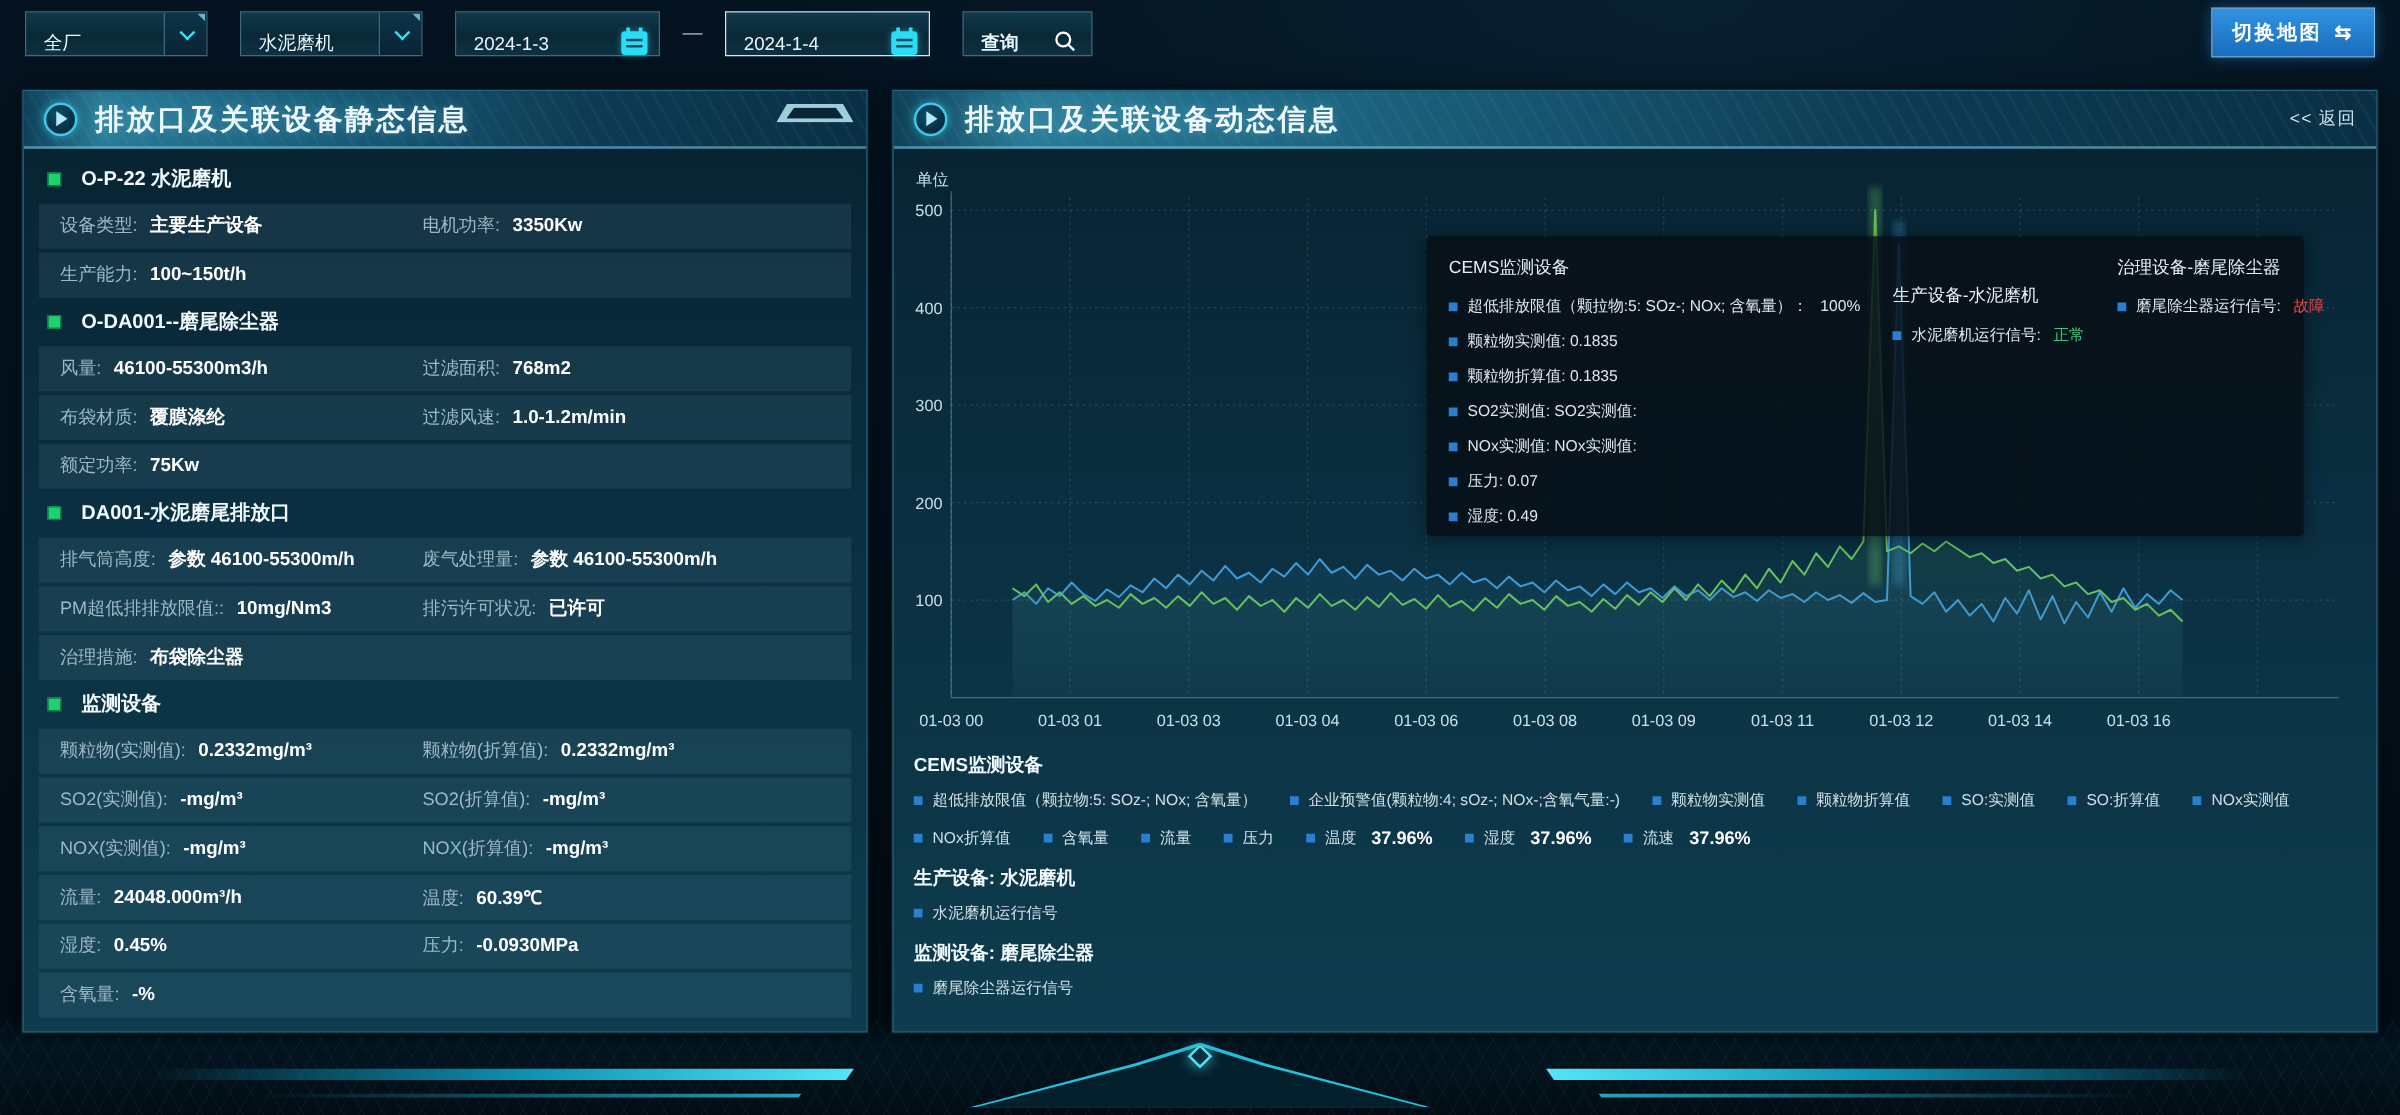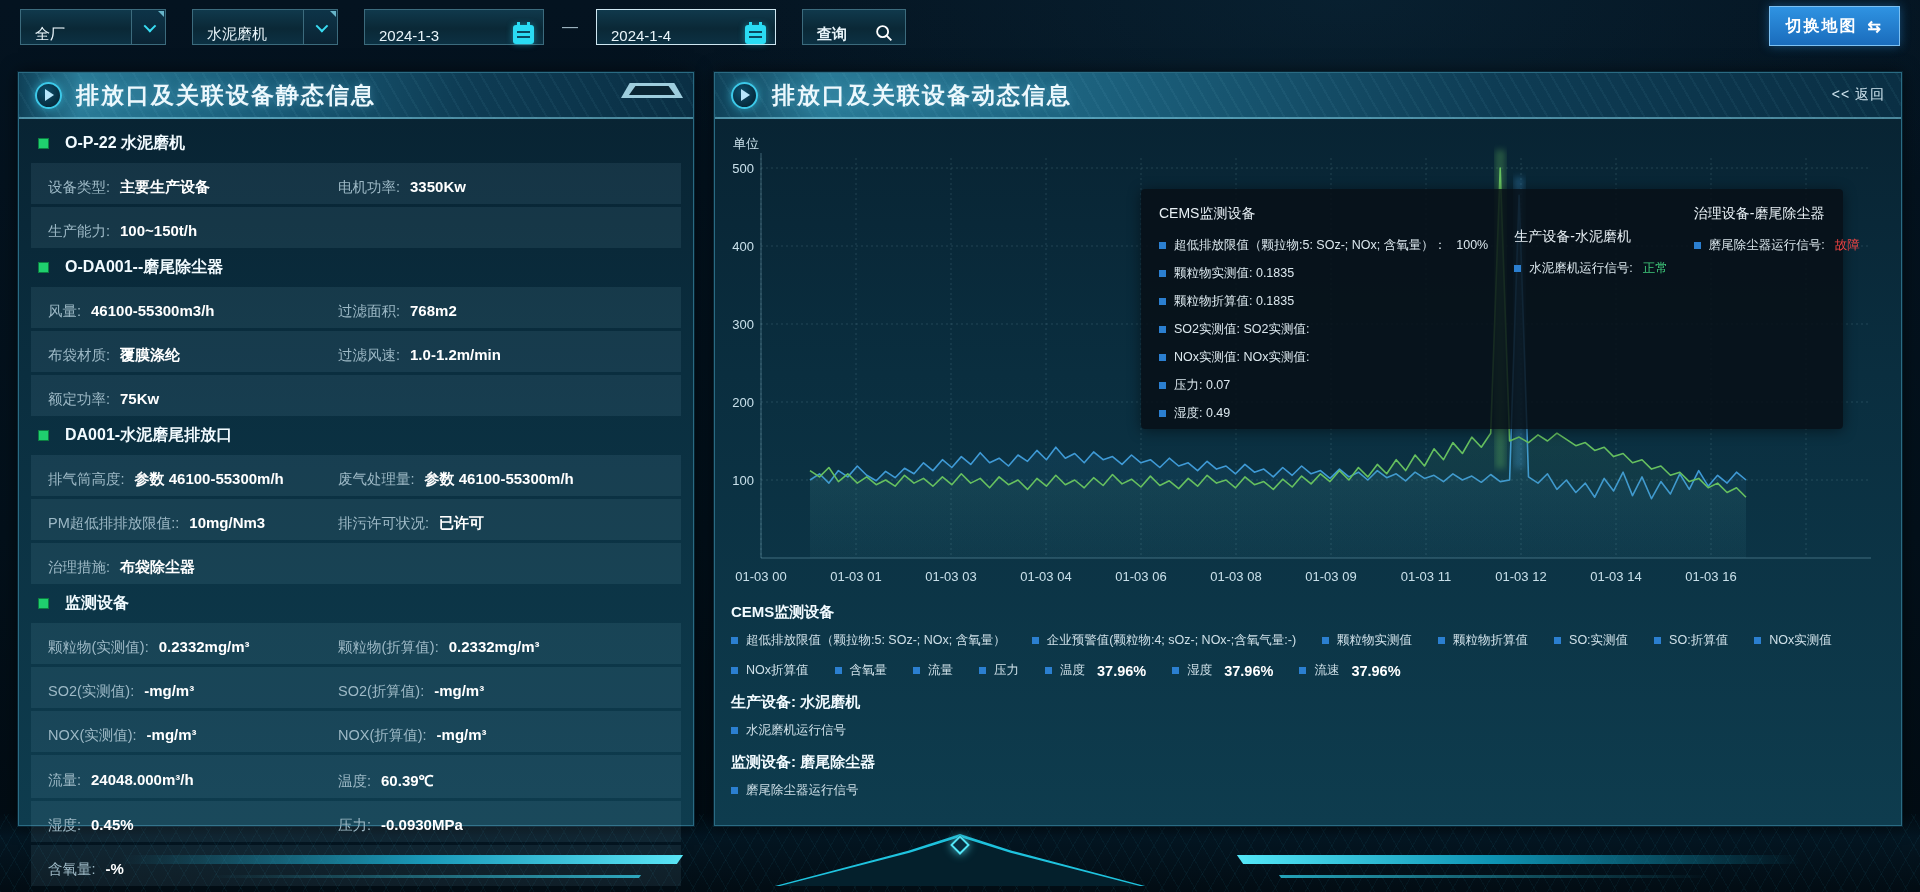--- a/index.html
+++ b/index.html
@@ -20,21 +20,21 @@
     background:linear-gradient(180deg,#10394c 0%,#0a2836 55%,#0c3143 100%);
     border:1px solid #3c6b7d; position:relative; margin-right:26px;
   }
   .ctl .val { padding:0 14px; font-size:15px; color:#e9f5fa; min-width:110px; }
   .sel-arrow-box {
     width:34px; height:34px; border-left:1px solid #3c6b7d; display:flex; align-items:center; justify-content:center;
     background:linear-gradient(180deg,#0d3448,#0a2434); position:relative;
   }
   .chev { width:9px; height:9px; border-right:2px solid #39dcf2; border-bottom:2px solid #39dcf2; transform:rotate(45deg) translateY(-2px); }
   .corner { position:absolute; top:1px; right:1px; width:0; height:0; border-top:6px solid #7fd6ea; border-left:6px solid transparent; opacity:.8; }
-  .datebox { width:180px; justify-content:space-between; }
+  .datebox { width:164px; justify-content:space-between; }
   .datebox.active { border-color:#cfe7f1; }
   .cal {
     width:21px; height:19px; margin-right:9px; background:#2adcf4; border-radius:3px; position:relative; flex:none;
     box-shadow:0 0 6px rgba(42,220,244,.5);
   }
   .cal::before { content:''; position:absolute; left:4px; right:4px; top:6px; height:2px; background:#0a4a60; box-shadow:0 5px 0 #0a4a60; }
   .cal::after  { content:''; position:absolute; top:-3px; left:4px; width:3px; height:4px; background:#2adcf4; box-shadow:10px 0 0 #2adcf4; }
   .dash { color:#9fb6c2; margin:0 4px 0 -8px; font-size:16px; margin-right:18px; }
   .querybtn { width:104px; justify-content:space-between; cursor:pointer;gap:12px; }
   .querybtn .val { min-width:0; font-weight:bold; }
@@ -75,21 +75,21 @@
   .tab-decor::after { content:''; position:absolute; inset:3px 8px; background:#0a2533; clip-path:polygon(14% 0,86% 0,100% 100%,0 100%); }
 
   
   .static-list { padding:8px 12px 0 12px; }
   .band { margin-bottom:3px; }
   .section-band { height:33px; display:flex; align-items:center; padding-left:7px; }
   .sq-green { width:11px; height:11px; flex:none; background:#1fd06e; border:1px solid #0c7d42; margin-right:16px; }
   .section-title { font-size:16px; font-weight:bold; color:#f2fbff; }
   .row-band {
     min-height:36px; display:grid; grid-template-columns:290px 1fr; align-items:center;
-    padding:15px 8px 7px 17px; background:rgba(150,210,228,.09);
+    padding:5px 8px 7px 17px; background:rgba(150,210,228,.09);
   }
   .cell { display:flex; align-items:baseline; }
   .lbl { font-size:14.5px; color:#9db9c6; margin-right:10px; white-space:nowrap; }
   .val2 { font-size:15px; font-weight:bold; color:#ffffff; white-space:nowrap; }
 
   
   .chart-wrap { position:relative; margin:8px 16px 0 16px; width:1156px; }
   svg.chart { display:block; width:1156px; height:470px; }
   .grid { stroke:rgba(160,214,232,.16); stroke-dasharray:2 3; }
   .axis { stroke:rgba(160,214,232,.35); }

